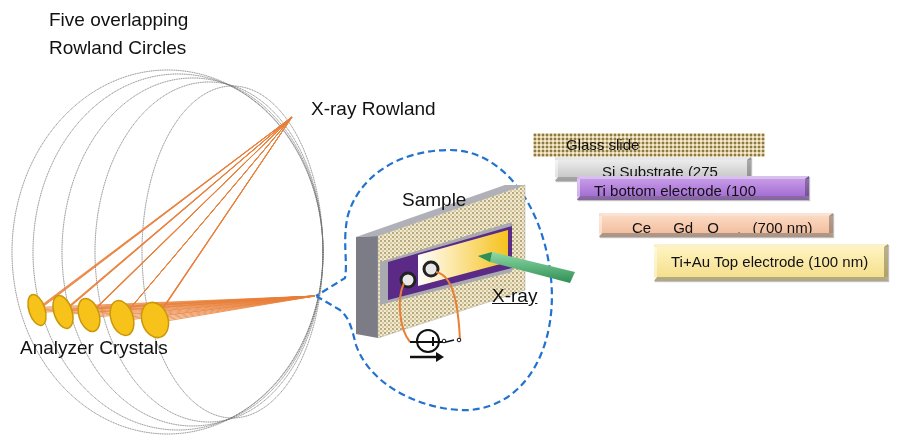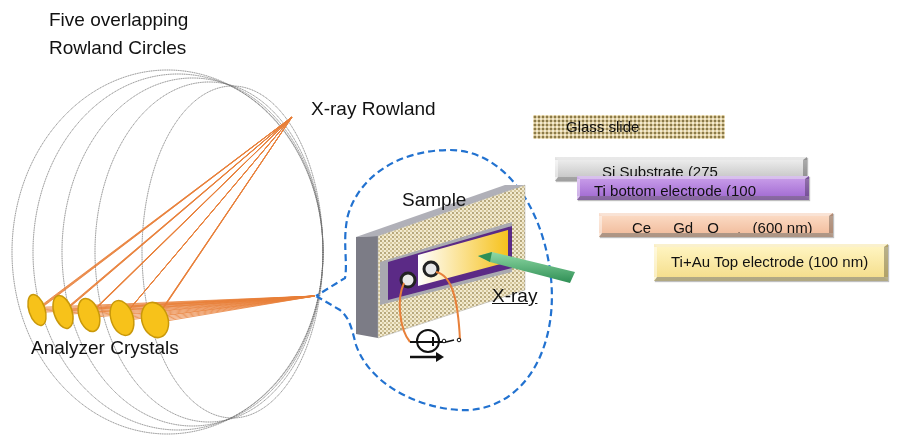--- a/index.html
+++ b/index.html
@@ -150,27 +150,27 @@
       <g>
         <polygon points="478,256 492,252 575,272 570,283 490,262" fill="url(#beamGrad)"></polygon>
         <polygon points="478,256 492,252 490,262" fill="#2f8f55"></polygon>
       </g>
     </g>
   </svg>
 
   <div class="label" style="left:49px;top:9px;">Five overlapping</div>
   <div class="label" style="left:49px;top:37px;">Rowland Circles</div>
   <div class="label" style="left:311px;top:98px;">X-ray Rowland</div>
-  <div class="label" style="left:20px;top:337px;margin-left:11px;">Analyzer Crystals</div>
+  <div class="label" style="left:20px;top:337px;">Analyzer Crystals</div>
   <div class="label" style="left:402px;top:189px;">Sample</div>
   <div class="label" style="left:492px;top:285px;text-decoration:underline;">X-ray</div>
 
   <div>
-    <div class="layer glass" style="left:533px;top:115px;width:192px;padding-left:33px;">Glass slide</div>
-    <div class="layer si" style="left:555px;top:157px;width:252px;">Si Substrate (275</div>
+    <div class="layer glass" style="left:533px;top:133px;width:232px;padding-left:33px;">Glass slide</div>
+    <div class="layer si" style="left:555px;top:157px;width:196px;">Si Substrate (275</div>
     <div class="layer ti" style="left:577px;top:176px;width:232px;">Ti bottom electrode (100</div>
     <div class="layer ce" style="left:599px;top:213px;width:234px;">
       <span>Ce</span><sub>1-X</sub><span>Gd</span><sub>X</sub><span>O</span><sub>2-X/2</sub>
-      <span>(600 nm)</span>
+      <span>(700 nm)</span>
     </div>
     <div class="layer au" style="left:654px;top:244px;width:234px;height:37px;line-height:30px;">Ti+Au Top electrode (100 nm)</div>
   </div>
 </div>
 
 </body></html>

